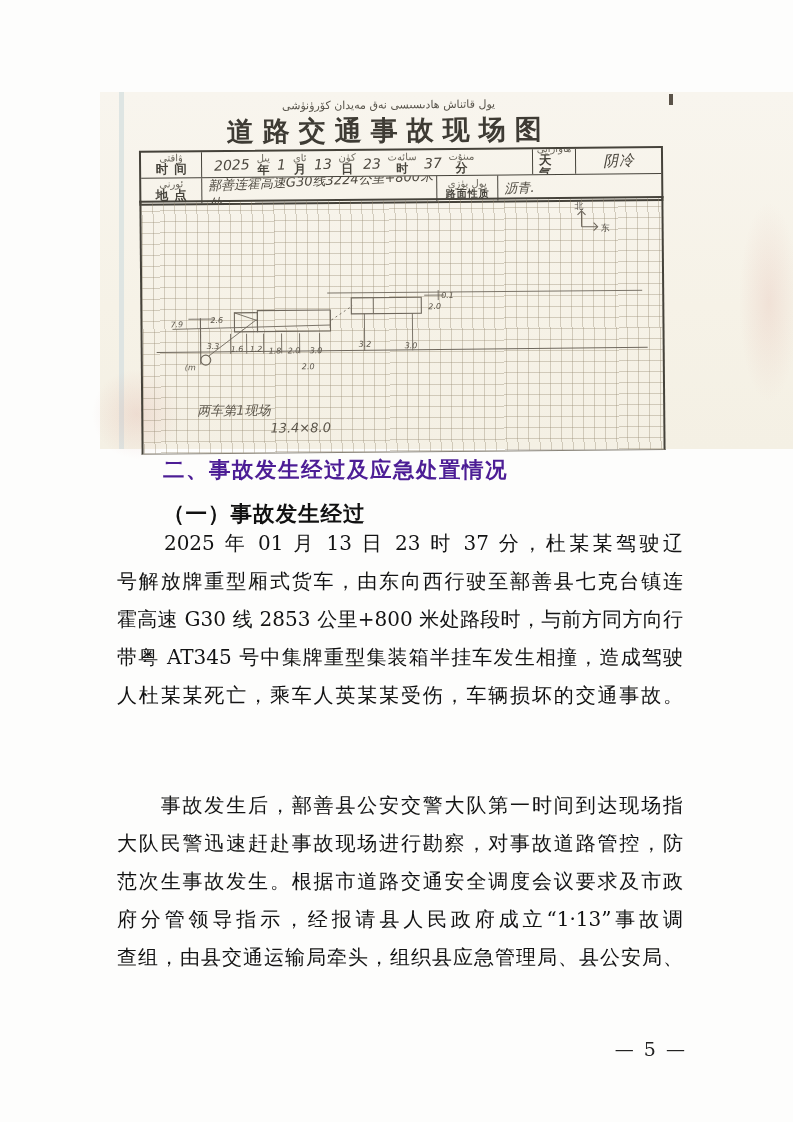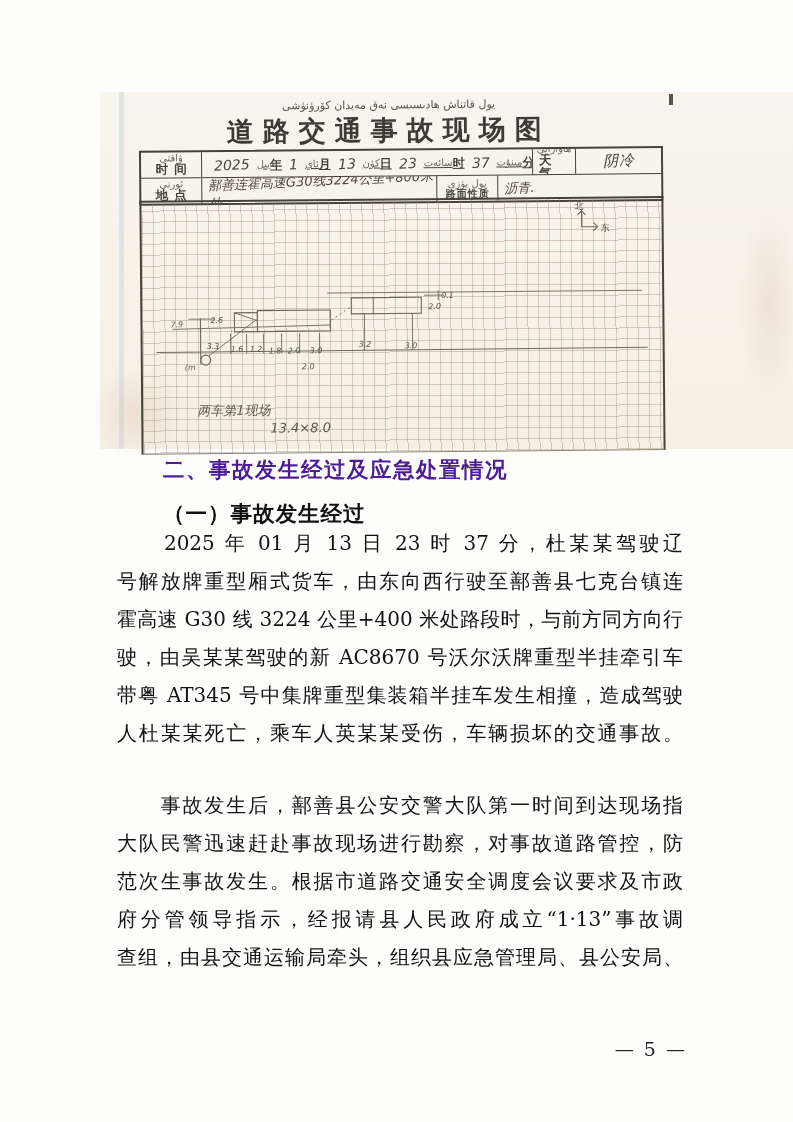--- a/index.html
+++ b/index.html
@@ -33,21 +33,21 @@
   .b-r{border-right:1.5px solid #45423a;}
   .uy{display:block;font-family:"DejaVu Sans",sans-serif;font-size:10px;color:#6a665c;
         direction:rtl;line-height:1;}
   .cnlab{letter-spacing:6px;padding-left:6px;font-weight:bold;font-size:12.5px;}
   .cnlab.small{letter-spacing:1px;padding-left:1px;font-size:10px;}
   .hand{font-family:"DejaVu Sans",sans-serif;color:#4d483f;
         transform:rotate(-2deg);font-style:italic;}
   .handval{font-size:15px;letter-spacing:1px;}
   .timecell{justify-content:flex-start;padding-left:12px;gap:7px;}
   .timecell .hand{font-size:14px;}
-  .timecell .unit{display:flex;flex-direction:row;align-items:center;line-height:1;text-decoration:underline;}
+  .timecell .unit{display:flex;flex-direction:column;align-items:center;line-height:1;}
   .timecell .unit .cn{font-size:12px;font-weight:bold;}
   .loccell{justify-content:flex-start;padding-left:6px;}
   .loccell .hand{font-size:13px;letter-spacing:0;}
 
   .gridarea{position:absolute;left:40px;top:106px;width:520px;height:251px;
         border:2px solid #45423a;border-bottom:1px solid #8a857a;
         background:
           repeating-linear-gradient(0deg, rgba(150,138,114,.38) 0 1px, transparent 1px 11px),
           repeating-linear-gradient(90deg, rgba(150,138,114,.38) 0 1px, transparent 1px 11px);}
   .diagram{position:absolute;left:0;top:0;}
@@ -202,22 +202,21 @@
         </svg>
       </div>
     </div>
   </div>
 
   <div class="h-main">二、事故发生经过及应急处置情况</div>
   <div class="h-sub h-sub1">（一）事故发生经过</div>
   <div class="para para1">
       <div class="line">　　2025 年 01 月 13 日 23 时 37 分，杜某某驾驶辽 CH8167</div>
       <div class="line">号解放牌重型厢式货车，由东向西行驶至鄯善县七克台镇连</div>
-      <div class="line">霍高速 G30 线 3224 公里+400 米处路段时，与前方同方向行</div>
-      <div class="line">驶，由吴某某驾驶的新 AC8670 号沃尔沃牌重型半挂牵引车</div>
+      <div class="line">霍高速 G30 线 2853 公里+800 米处路段时，与前方同方向行</div>
       <div class="line">带粤 AT345 号中集牌重型集装箱半挂车发生相撞，造成驾驶</div>
       <div class="line">人杜某某死亡，乘车人英某某受伤，车辆损坏的交通事故。</div>
     </div>
   <div class="para para2">
       <div class="line">　　事故发生后，鄯善县公安交警大队第一时间到达现场指</div>
       <div class="line">大队民警迅速赶赴事故现场进行勘察，对事故道路管控，防</div>
       <div class="line">范次生事故发生。根据市道路交通安全调度会议要求及市政</div>
       <div class="line">府分管领导指示，经报请县人民政府成立“1·13”事故调</div>
       <div class="line">查组，由县交通运输局牵头，组织县应急管理局、县公安局、</div>
     </div>

